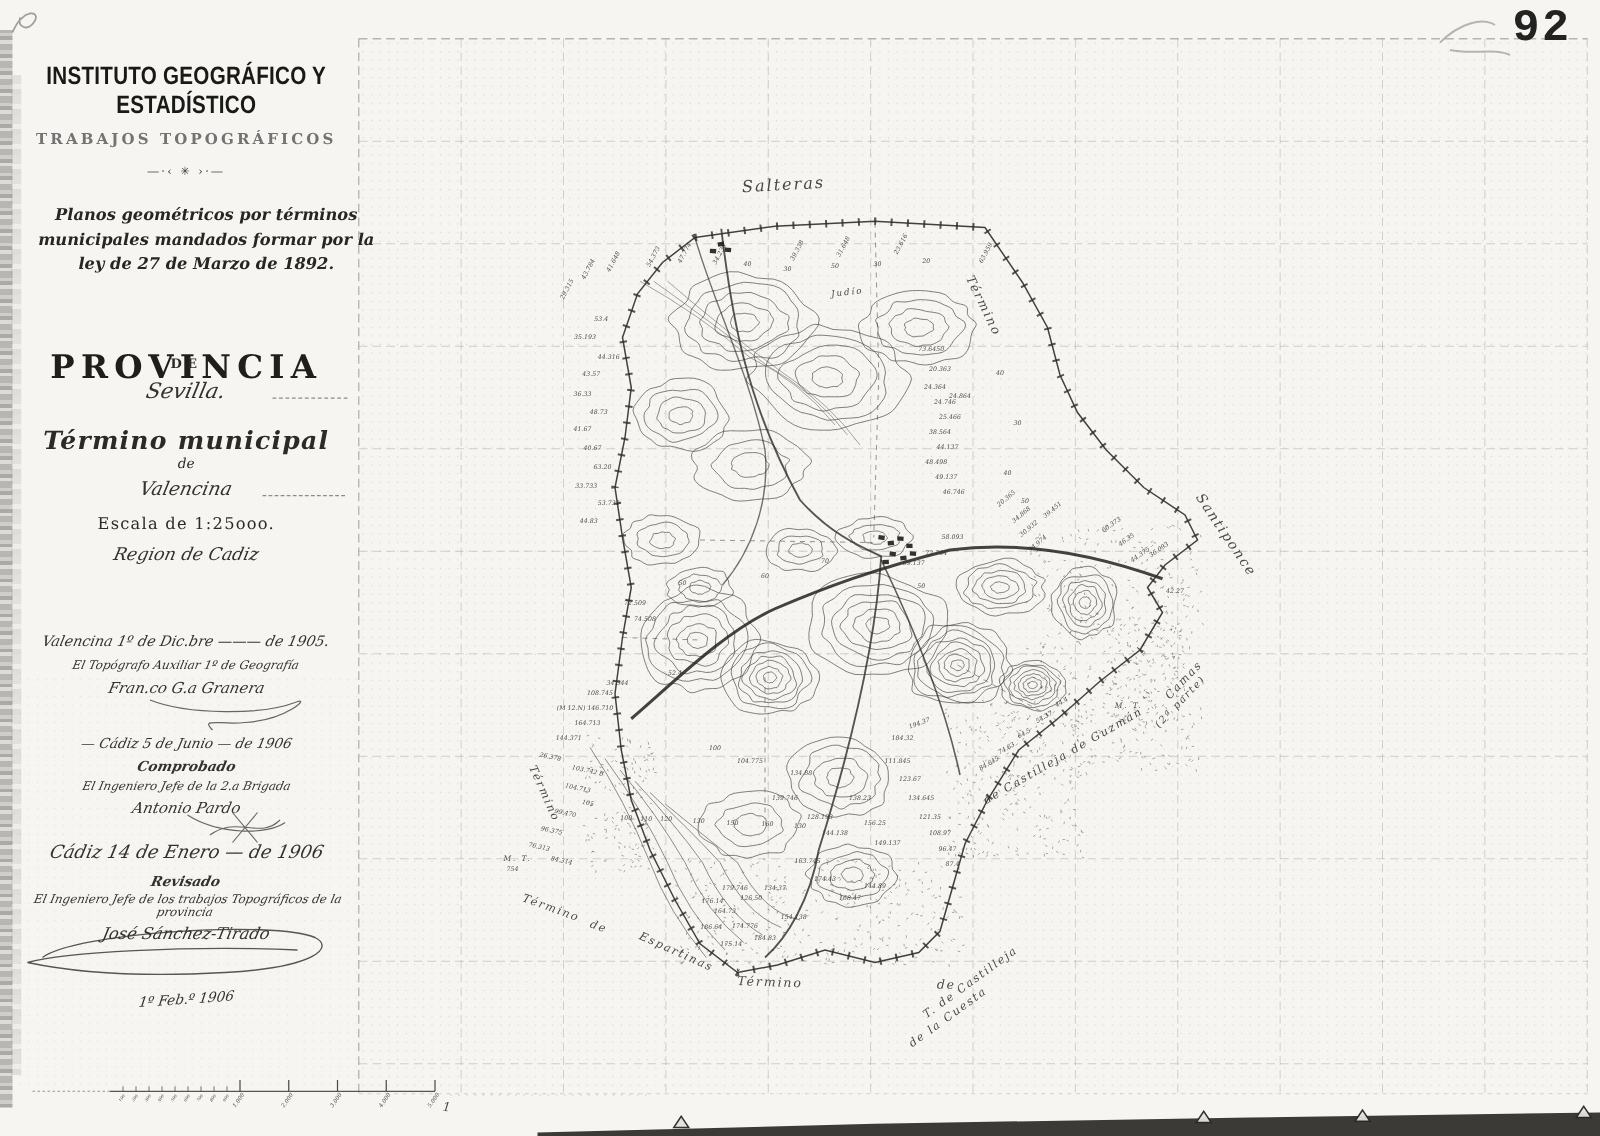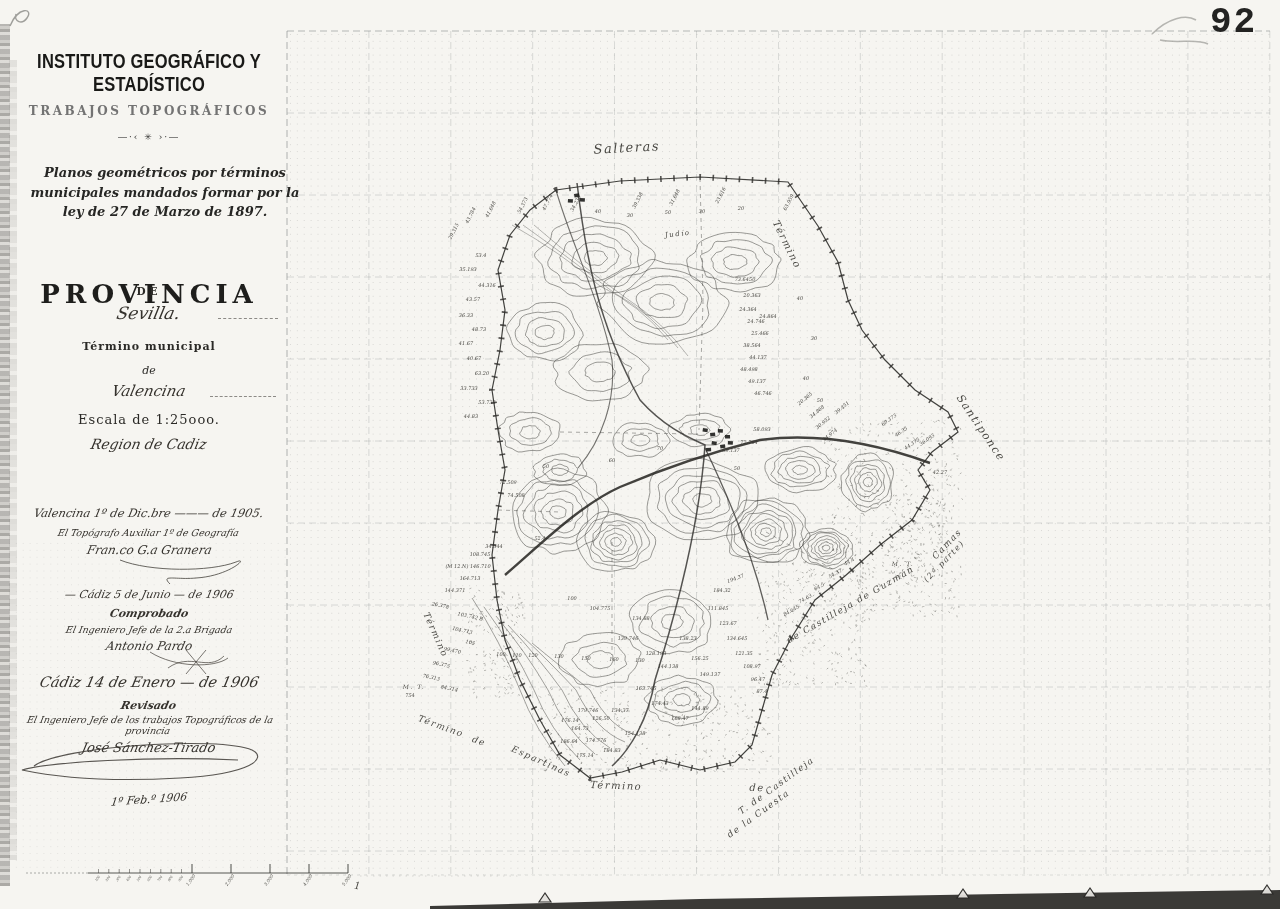--- a/index.html
+++ b/index.html
@@ -25,21 +25,21 @@
           letter-spacing:.2px;color:#191917;transform:scaleY(1.22);transform-origin:top;}
   .t-dept{top:104px;font-weight:bold;font-size:12px;letter-spacing:2.5px;color:#737373;}
   .t-orn{top:132px;font-size:9px;color:#3a3a38;letter-spacing:2px;}
   .t-law{top:163px;font-size:13px;font-weight:bold;font-style:italic;line-height:1.5;
          padding:0 16px;color:#262624;}
   .t-prov{top:251px;font-size:26px;font-weight:bold;letter-spacing:5px;color:#1e1e1c;margin-top:28px;}
   .t-de1{top:285px;font-size:10.5px;font-weight:bold;letter-spacing:4px;}
   .hw{font-family:"DejaVu Serif",serif;font-style:italic;color:#35322d;}
   .hw .sk{display:inline-block;transform:skewX(-12deg);}
   .t-sev{top:303px;font-size:17px;}
-  .t-term{top:340px;font-size:11px;font-weight:bold;letter-spacing:1px;}
+  .t-term{top:340px;font-size:20px;font-weight:bold;font-style:italic;letter-spacing:1px;}
   .t-de2{top:364px;font-size:11px;font-style:italic;}
   .t-val{top:382px;font-size:15px;}
   .t-esc{top:412px;font-size:13px;font-weight:normal;letter-spacing:1px;}
   .t-reg{top:436px;font-size:14px;}
   .dashline{position:absolute;height:0;border-top:1px dashed #8c8a86;}
   
   .c-line{position:absolute;width:282px;left:8px;text-align:center;}
   .cl1a{top:506px;font-size:11.5px;}
   .cl1b{top:527px;font-size:9.5px;}
   .cl1c{top:543px;font-size:12px;}
@@ -396,21 +396,21 @@
       <polygon points="963,889 957,898 969,898" fill="#e4e2de" stroke="#2a2927" stroke-width="1.2" opacity="0.95"></polygon>
       <polygon points="1090,888 1084,897 1096,897" fill="#e4e2de" stroke="#2a2927" stroke-width="1.2" opacity="0.95"></polygon>
       <polygon points="1267,885 1261,894 1273,894" fill="#e4e2de" stroke="#2a2927" stroke-width="1.2" opacity="0.95"></polygon>
     </svg>
 
   <div class="corner-num">92</div>
 
   <div class="tb t-inst">INSTITUTO GEOGRÁFICO Y ESTADÍSTICO</div>
   <div class="tb t-dept">TRABAJOS TOPOGRÁFICOS</div>
   <div class="tb t-orn">―·‹  ✳  ›·―</div>
-  <div class="tb t-law">Planos geométricos por términos municipales mandados formar por la ley de 27 de Marzo de 1897.</div>
+  <div class="tb t-law">Planos geométricos por términos municipales mandados formar por la ley de 27 de Marzo de 1892.</div>
   <div class="tb t-prov">PROVINCIA</div>
   <div class="tb t-de1">DE</div>
   <div class="tb t-sev hw"><span class="sk">Sevilla.</span></div>
   <div class="dashline" style="left:218px;top:318px;width:60px;"></div>
   <div class="tb t-term">Término municipal</div>
   <div class="tb t-de2">de</div>
   <div class="tb t-val hw"><span class="sk">Valencina</span></div>
   <div class="dashline" style="left:210px;top:396px;width:66px;"></div>
   <div class="tb t-esc">Escala de 1:25ooo.</div>
   <div class="tb t-reg hw"><span class="sk">Region de Cadiz</span></div>

